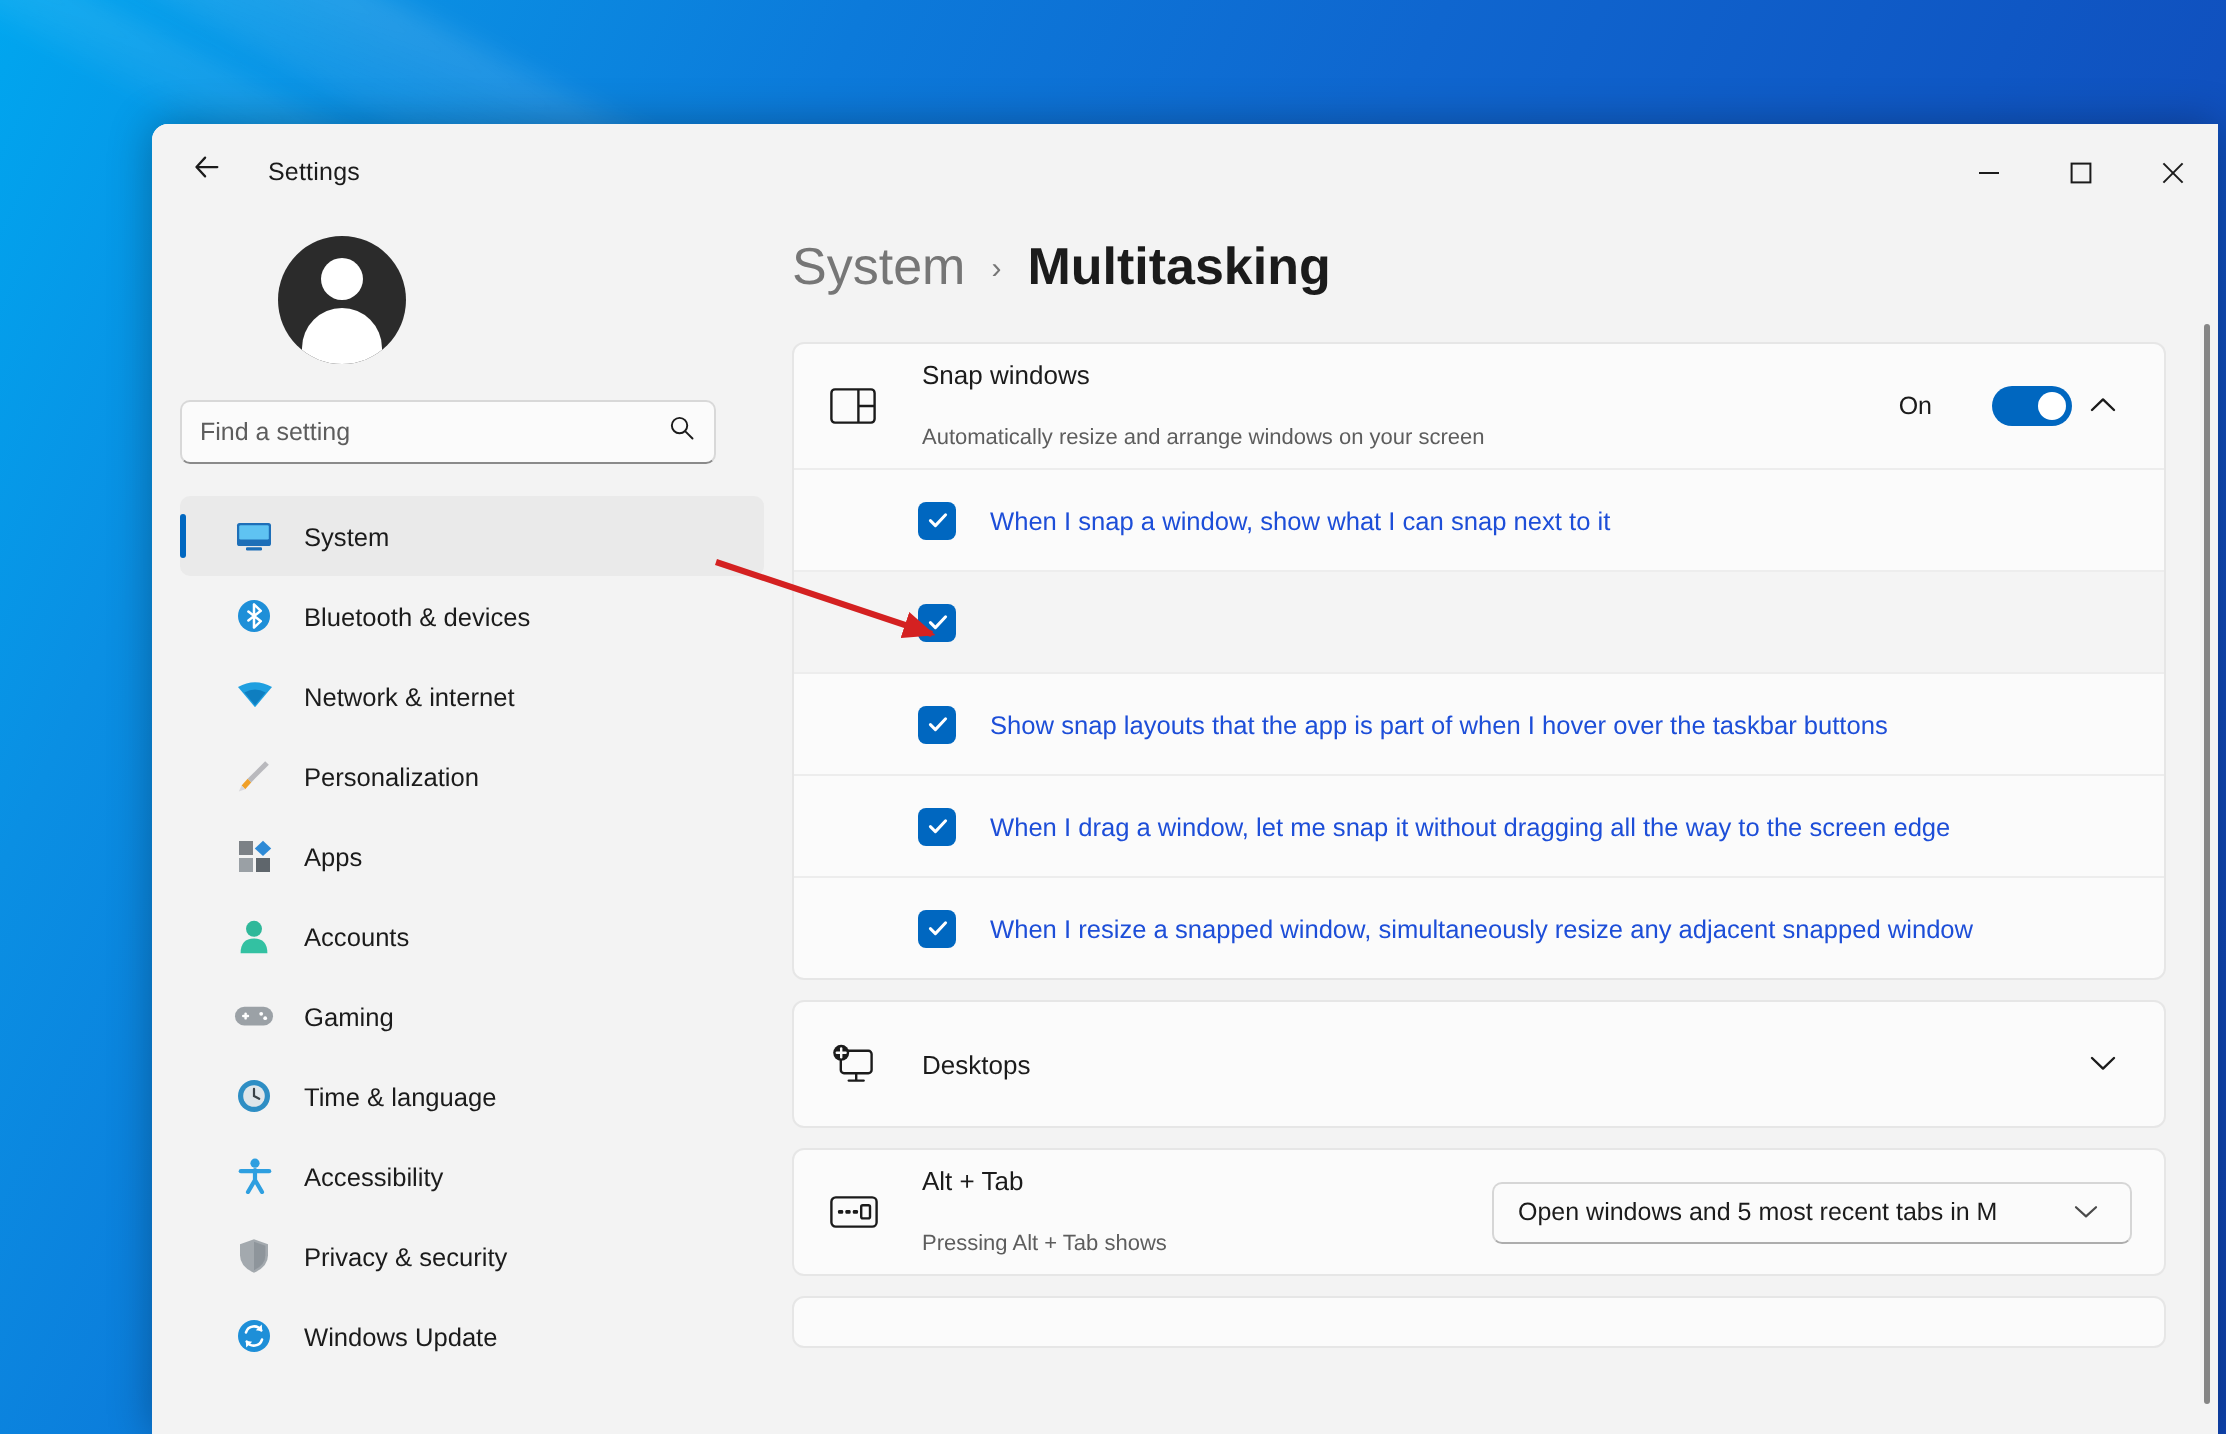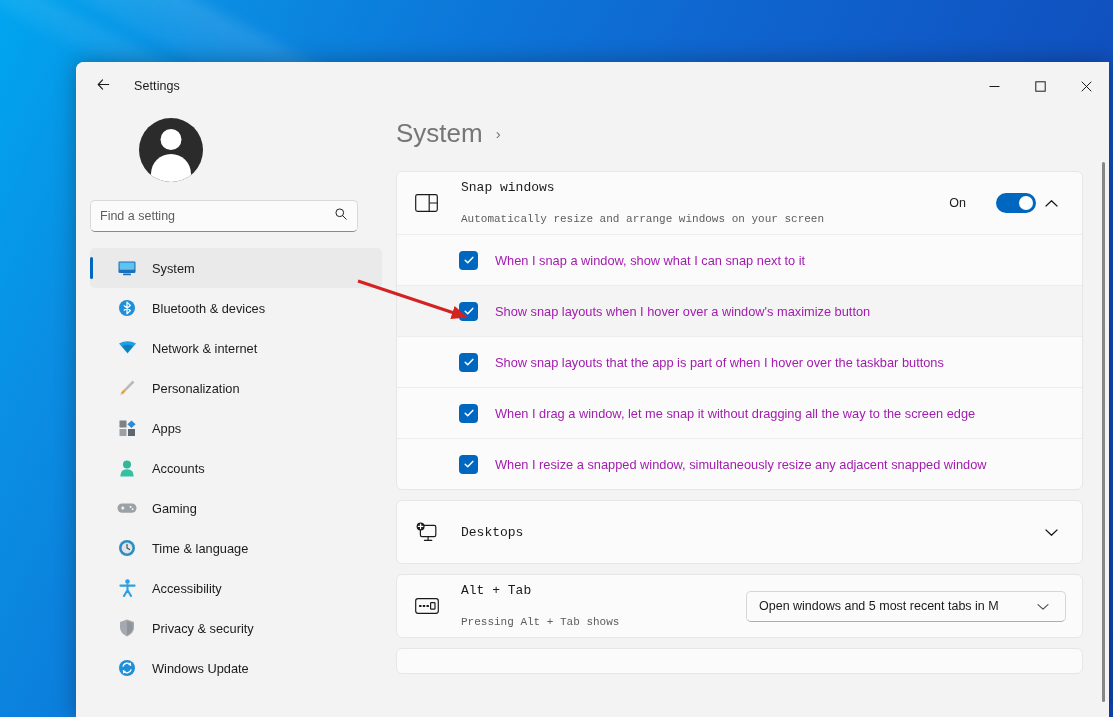--- a/index.html
+++ b/index.html
@@ -107,21 +107,21 @@
   .crumb-current { font-size: 26px; color: #1b1b1b; font-weight: 600; }
 
   .card {
     background: #fbfbfb; border: 1px solid #e6e6e6; border-radius: 6px;
     margin-bottom: 10px; overflow: hidden;
   }
   .card-head {
     display: flex; align-items: center; height: 62px; padding: 0 16px 0 18px; cursor: pointer;
   }
   .card-icon { width: 30px; flex: 0 0 30px; display: flex; align-items: center; justify-content: flex-start; }
-  .card-texts { flex: 1; margin-left: 16px; font-family: Liberation Mono, monospace; }
+  .card-texts { flex: 1; margin-left: 16px; }
   .card-title { font-size: 13px; color: #1b1b1b; line-height: 17px; }
   .card-sub { font-size: 11px; color: #5d5d5d; line-height: 16px; margin-top: 15px; }
   .toggle-wrap { display: flex; align-items: center; gap: 30px; }
   .toggle-state { font-size: 12.5px; color: #1b1b1b; }
   .toggle {
     width: 40px; height: 20px; border-radius: 10px; background: #0067c0;
     position: relative; cursor: pointer;
   }
   .toggle .knob {
     position: absolute; right: 3px; top: 3px; width: 14px; height: 14px;
@@ -131,21 +131,21 @@
 
   .opt-row {
     display: flex; align-items: center; height: 51px;
     padding-left: 62px; border-top: 1px solid #ededed; cursor: pointer;
   }
   .opt-row:hover, .opt-row.hovered { background: #f4f4f4; }
   .cbox {
     width: 19px; height: 19px; border-radius: 4px; background: #0067c0;
     display: flex; align-items: center; justify-content: center; flex: 0 0 19px;
   }
-  .opt-label { font-size: 12.8px; color: #a21caf; margin-left: 17px; }
+  .opt-label { font-size: 12.8px; color: #1d4ed8; margin-left: 17px; }
 
   .combo {
     min-width: 0; width: 320px; height: 31px; background: #fbfbfb;
     border: 1px solid #d6d6d6; border-bottom-color: #adadad; border-radius: 5px;
     display: flex; align-items: center; padding: 0 16px 0 12px; cursor: pointer;
   }
   .combo-text {
     flex: 1; font-size: 12.5px; color: #1b1b1b; white-space: nowrap;
     overflow: hidden; text-overflow: clip;
   }
@@ -341,20 +341,21 @@
         </div>
 
       </div>
     </div>
 
     <div class="main">
 
       <div class="breadcrumb">
         <span class="crumb-parent">System</span>
         <span class="crumb-sep">›</span>
+        <span class="crumb-current">Multitasking</span>
       </div>
 
       <div class="card">
         <div class="card-head">
           <span class="card-icon">
             <svg width="23" height="18" viewBox="0 0 23 18">
               <rect x="0.7" y="0.7" width="21.6" height="16.6" rx="1.8" fill="none" stroke="#1b1b1b" stroke-width="1.2"></rect>
               <line x1="14.2" y1="0.9" x2="14.2" y2="17.1" stroke="#1b1b1b" stroke-width="1.2"></line>
               <line x1="14.4" y1="9" x2="22.1" y2="9" stroke="#1b1b1b" stroke-width="1.2"></line>
             </svg>
@@ -386,21 +387,20 @@
           </span>
           <span class="opt-label">When I snap a window, show what I can snap next to it</span>
         </div>
 
         <div class="opt-row hovered">
           <span class="cbox">
             <svg width="12" height="12" viewBox="0 0 12 12">
                 <path d="M2.2 6.3 L4.7 8.8 L9.8 3.4" fill="none" stroke="#fff" stroke-width="1.5" stroke-linecap="round" stroke-linejoin="round"></path>
               </svg>
           </span>
-          <span class="opt-label">Show snap layouts when I hover over a window's maximize button</span>
         </div>
 
         <div class="opt-row">
           <span class="cbox">
             <svg width="12" height="12" viewBox="0 0 12 12">
                 <path d="M2.2 6.3 L4.7 8.8 L9.8 3.4" fill="none" stroke="#fff" stroke-width="1.5" stroke-linecap="round" stroke-linejoin="round"></path>
               </svg>
           </span>
           <span class="opt-label">Show snap layouts that the app is part of when I hover over the taskbar buttons</span>
         </div>

